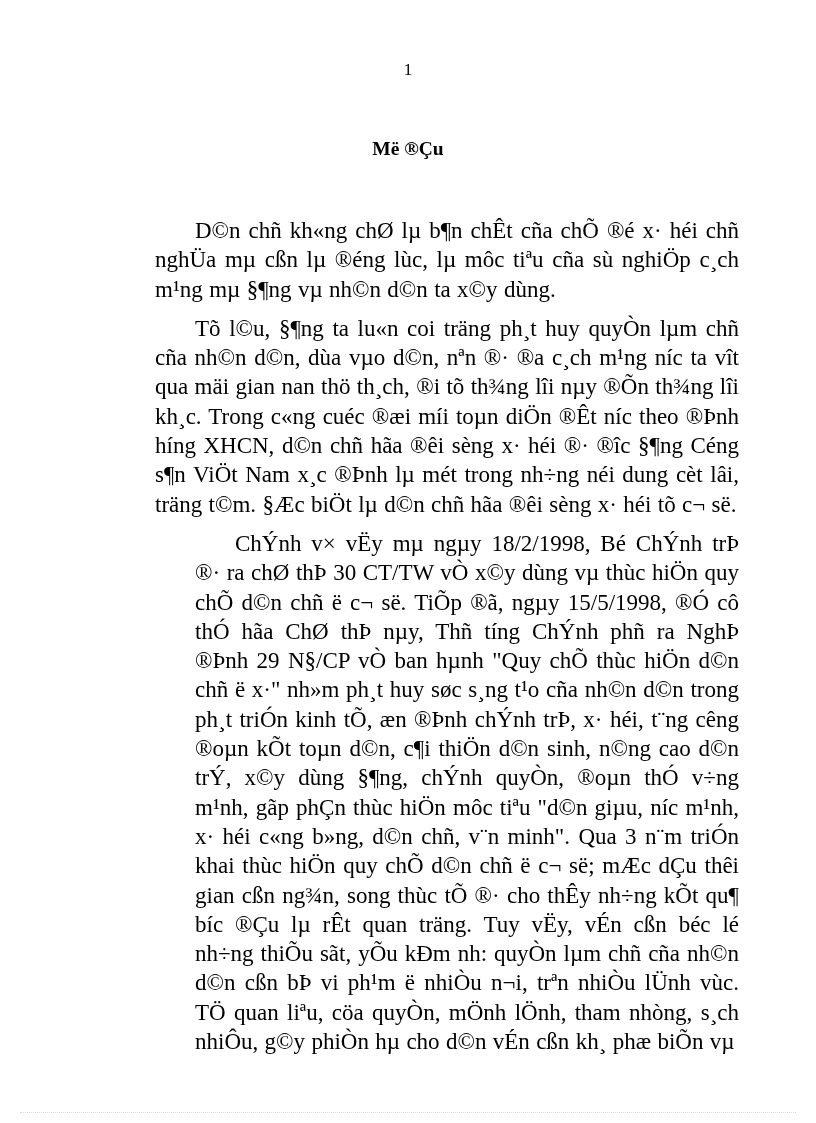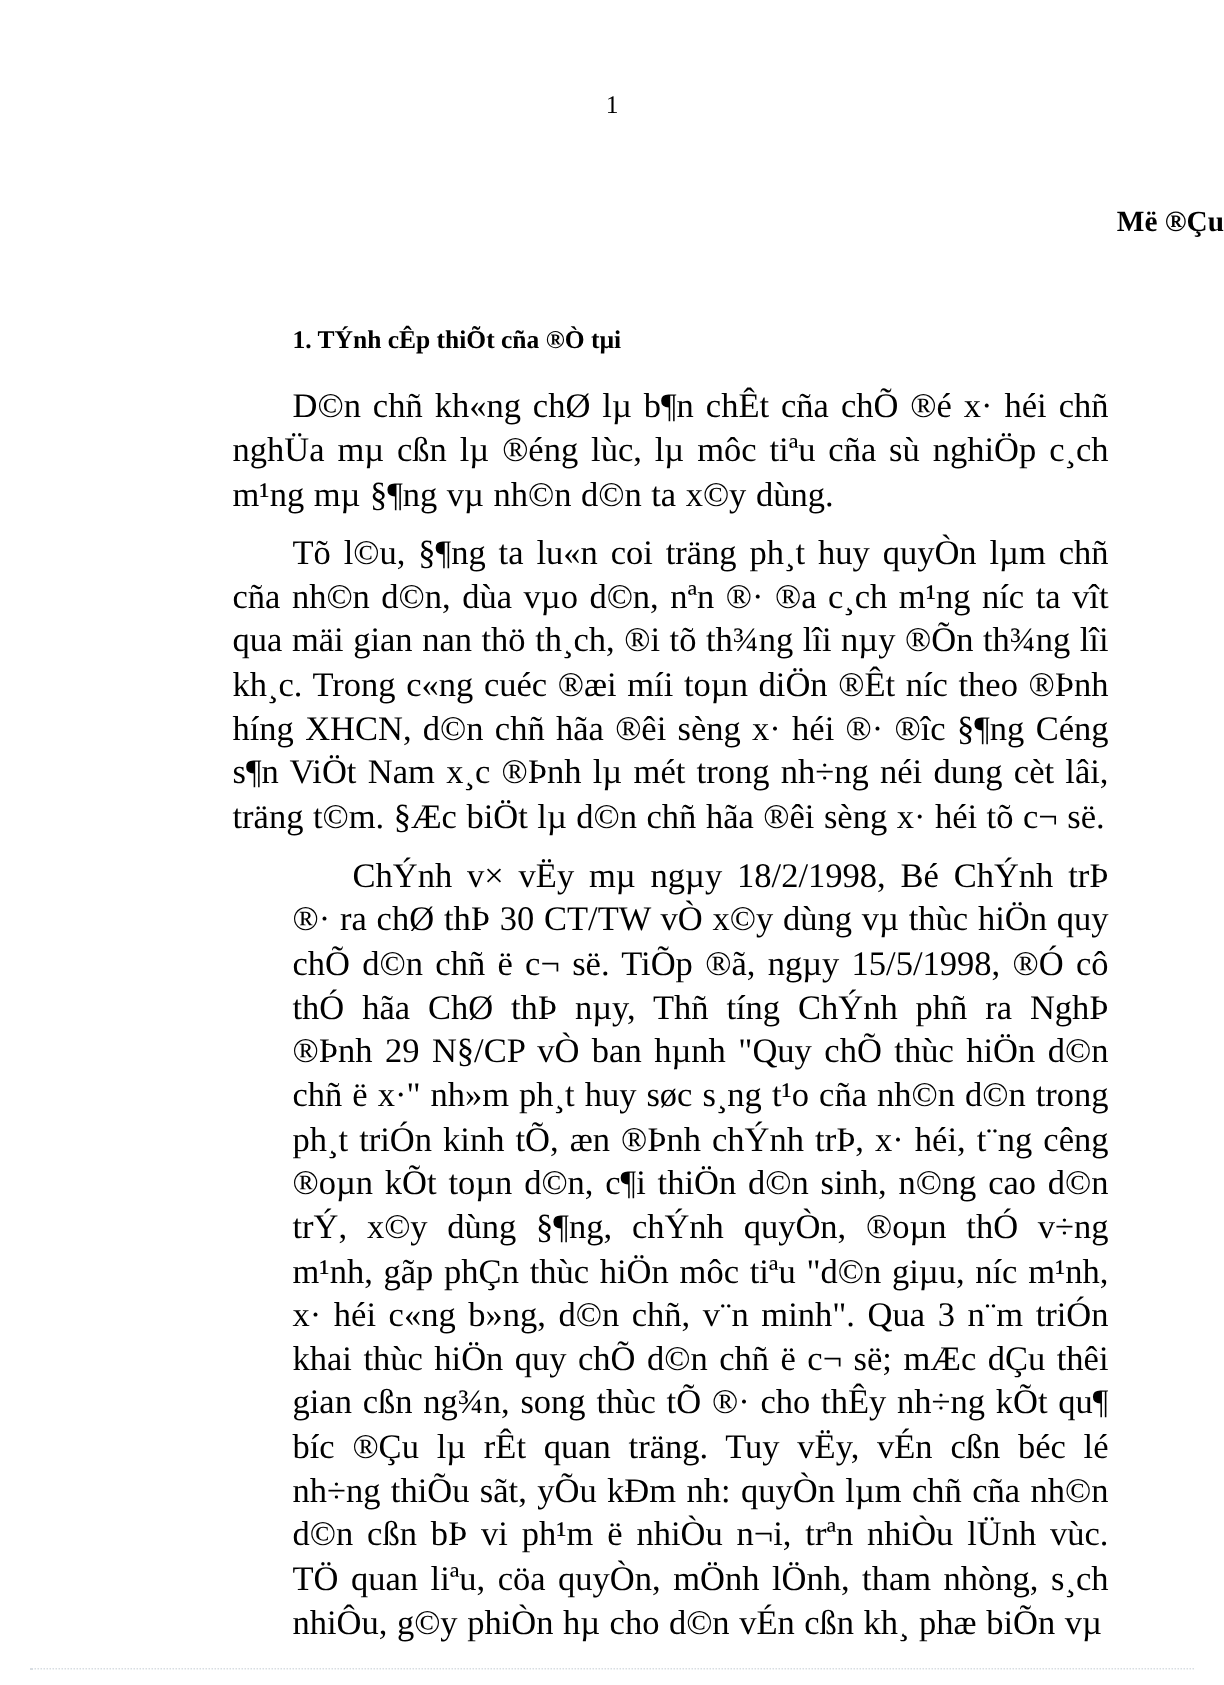--- a/index.html
+++ b/index.html
@@ -33,21 +33,21 @@
     font-size: 17px;
     font-weight: 400;
     letter-spacing: 0;
   }
 
   .doc-title {
     position: absolute;
     top: 138px;
     left: 0;
     width: 816px;
-    text-align: right;
+    text-align: center;
     font-size: 19.5px;
     font-weight: bold;
   }
 
   .content {
     position: absolute;
     top: 216px;
     left: 155px;
     width: 584px;
   }
@@ -88,21 +88,20 @@
 <body>
 
 <div class="page">
 
   <div class="page-number">1</div>
 
   <div class="doc-title">Më ®Çu</div>
 
   <div class="content">
 
-    <div class="section-heading">1. TÝnh cÊp thiÕt cña ®Ò tµi</div>
 
     <p class="body-para">D©n chñ kh«ng chØ lµ b¶n chÊt cña chÕ ®é x· héi chñ nghÜa mµ cßn lµ ®éng lùc, lµ môc tiªu cña sù nghiÖp c¸ch m¹ng mµ §¶ng vµ nh©n d©n ta x©y dùng.</p>
 
     <p class="body-para">Tõ l©u, §¶ng ta lu«n coi träng ph¸t huy quyÒn lµm chñ cña nh©n d©n, dùa vµo d©n, nªn ®· ®a  c¸ch m¹ng níc  ta vît  qua mäi gian nan thö th¸ch, ®i tõ th¾ng lîi nµy ®Õn th¾ng lîi kh¸c. Trong c«ng cuéc ®æi míi toµn diÖn ®Êt níc  theo ®Þnh híng  XHCN, d©n chñ hãa ®êi sèng x· héi ®· ®îc  §¶ng Céng s¶n ViÖt Nam x¸c ®Þnh lµ mét trong nh÷ng néi dung cèt lâi, träng t©m. §Æc biÖt lµ d©n chñ hãa ®êi sèng x· héi tõ c¬ së.</p>
 
     <p class="body-para">ChÝnh v× vËy mµ ngµy 18/2/1998, Bé ChÝnh trÞ ®· ra chØ thÞ 30 CT/TW vÒ x©y dùng vµ thùc hiÖn quy chÕ d©n chñ ë c¬ së. TiÕp ®ã, ngµy 15/5/1998, ®Ó cô thÓ hãa ChØ thÞ nµy, Thñ tíng  ChÝnh phñ ra NghÞ ®Þnh 29 N§/CP vÒ ban hµnh "Quy chÕ thùc hiÖn d©n chñ ë x·" nh»m ph¸t huy søc s¸ng t¹o cña nh©n d©n trong ph¸t triÓn kinh tÕ, æn ®Þnh chÝnh trÞ, x· héi, t¨ng cêng  ®oµn kÕt toµn d©n, c¶i thiÖn d©n sinh, n©ng cao d©n trÝ, x©y dùng §¶ng, chÝnh quyÒn, ®oµn thÓ v÷ng m¹nh, gãp phÇn thùc hiÖn môc tiªu "d©n giµu, níc  m¹nh, x· héi c«ng b»ng, d©n chñ, v¨n minh". Qua 3 n¨m triÓn khai thùc hiÖn quy chÕ d©n chñ ë c¬ së; mÆc dÇu thêi gian cßn ng¾n, song thùc tÕ ®· cho thÊy nh÷ng kÕt qu¶ bíc  ®Çu lµ rÊt quan träng. Tuy vËy, vÉn cßn béc lé nh÷ng thiÕu sãt, yÕu kÐm nh:  quyÒn lµm chñ cña nh©n d©n cßn bÞ vi ph¹m ë nhiÒu n¬i, trªn nhiÒu lÜnh vùc. TÖ quan liªu, cöa quyÒn, mÖnh lÖnh, tham nhòng, s¸ch nhiÔu, g©y phiÒn hµ cho d©n vÉn cßn kh¸ phæ biÕn vµ</p>
 
   </div>
 
   <div class="footer-rule"></div>

